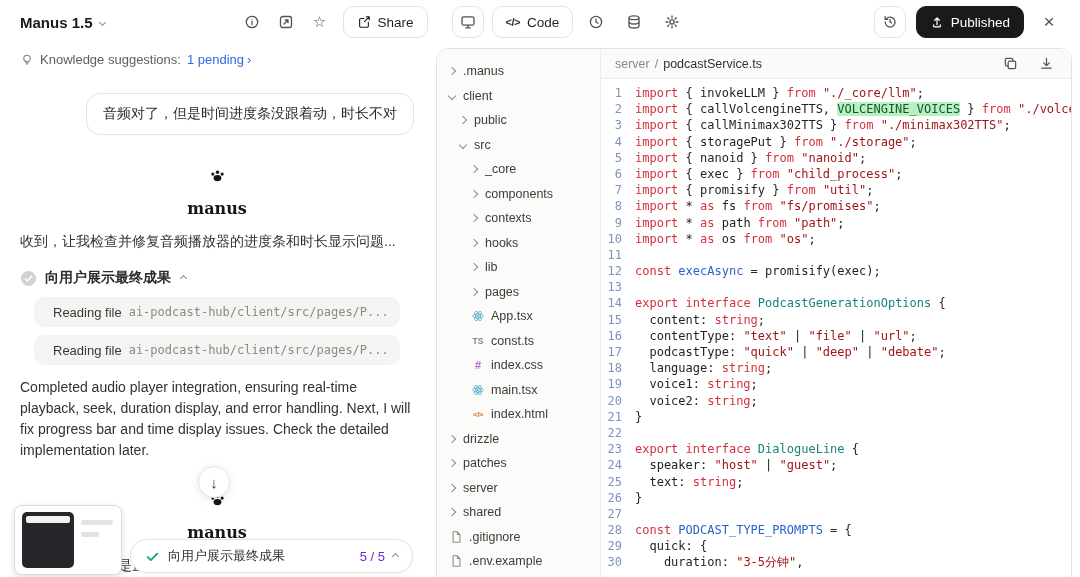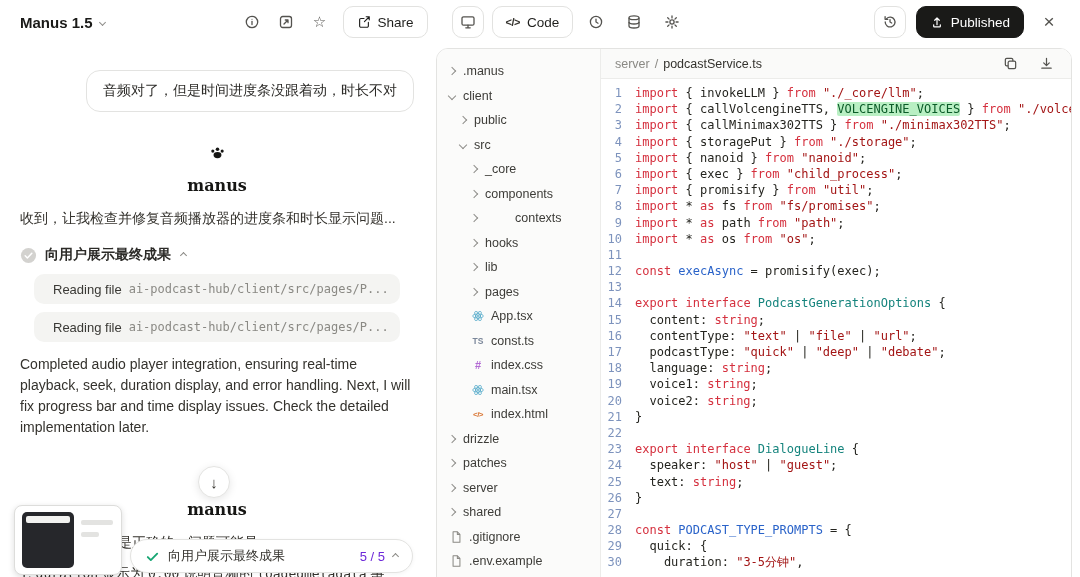--- a/index.html
+++ b/index.html
@@ -195,20 +195,31 @@
     <button class="iconbtn">
       <span class="x-glyph">×</span>
     </button>
   </div>
 </header>
 
 <div class="main">
 
   <section class="chat">
 
+    <div class="krow">
+      <svg width="14" height="14" viewBox="0 0 16 16" fill="none" stroke="#8a8984" stroke-width="1.2" stroke-linecap="round">
+          <circle cx="8" cy="6.2" r="3.7"></circle>
+          <path d="M6.5 10.6h3M7 12.4h2"></path>
+        </svg>
+      <span>Knowledge suggestions:</span>
+      <span class="klink">
+        <span>1 pending</span>
+          <span class="kchev">›</span>
+      </span>
+    </div>
 
     <div class="bubble">
       <span>音频对了，但是时间进度条没跟着动，时长不对</span>
     </div>
 
     <div class="agent-head">
       <svg width="17" height="17" viewBox="0 0 24 24" fill="#161614">
           <ellipse cx="12" cy="15.6" rx="5.6" ry="4.4"></ellipse>
           <circle cx="5.4" cy="10" r="2.2"></circle>
           <circle cx="12" cy="7.4" r="2.5"></circle>
@@ -301,21 +312,21 @@
           <span class="tree-label">src</span>
         </div>
         <div class="tree-row" style="padding-left: 34px;">
           <span class="cv right"></span>
           <span class="tree-label">_core</span>
         </div>
         <div class="tree-row" style="padding-left: 34px;">
           <span class="cv right"></span>
           <span class="tree-label">components</span>
         </div>
-        <div class="tree-row" style="padding-left: 34px; gap: 30px;">
+        <div class="tree-row" style="padding-left: 34px;">
           <span class="cv right"></span>
           <span class="tree-label">contexts</span>
         </div>
         <div class="tree-row" style="padding-left: 34px;">
           <span class="cv right"></span>
           <span class="tree-label">hooks</span>
         </div>
         <div class="tree-row" style="padding-left: 34px;">
           <span class="cv right"></span>
           <span class="tree-label">lib</span>

